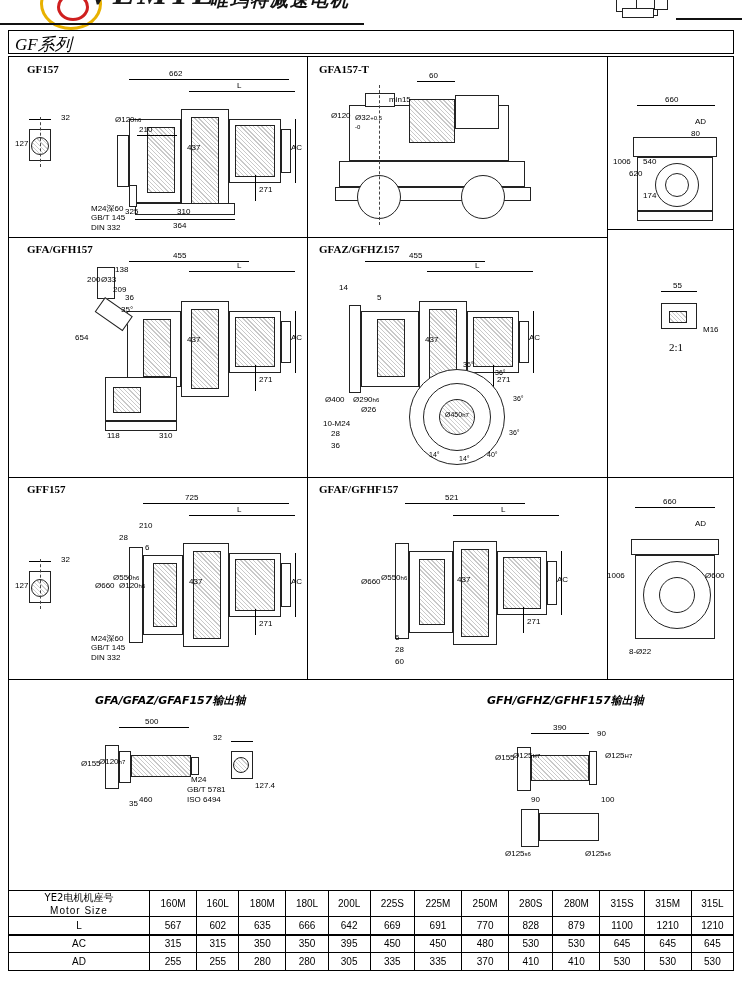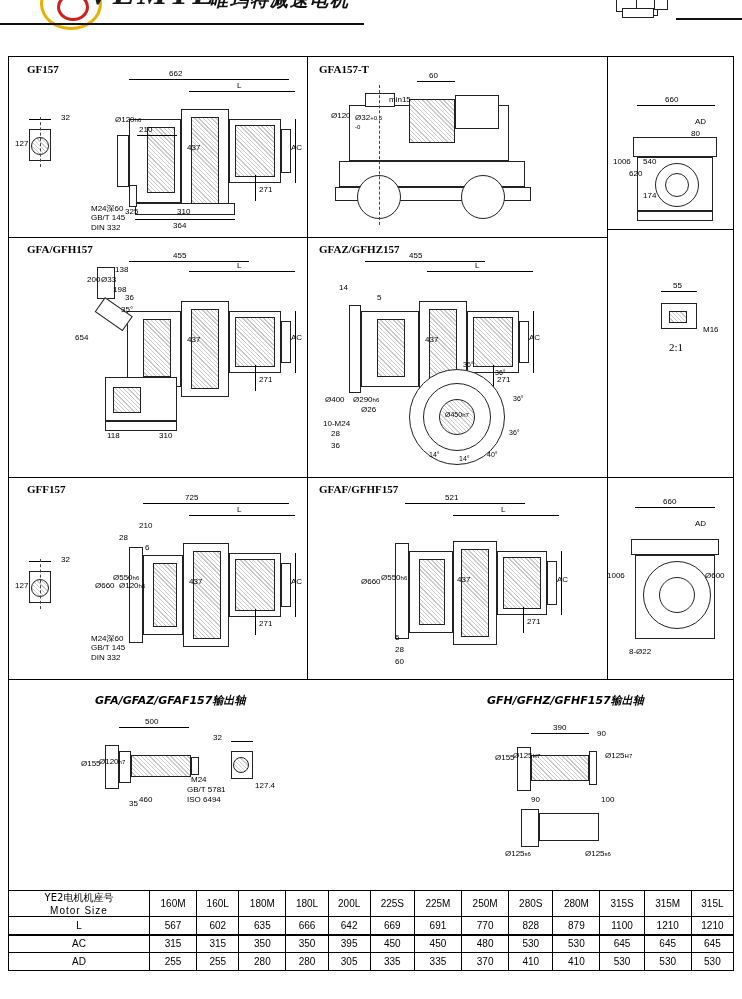--- a/index.html
+++ b/index.html
@@ -57,20 +57,23 @@
     <div class="hdr-rule"></div>
     <div class="hdr-rule2"></div>
     <div class="hdr-motor">
       <i style="left:4px;top:30px;width:22px;height:22px;"></i>
       <i style="left:24px;top:22px;width:20px;height:34px;"></i>
       <i style="left:42px;top:28px;width:12px;height:22px;"></i>
       <i style="left:10px;top:50px;width:30px;height:8px;"></i>
     </div>
   </div>
 
+  <div class="series">
+    <span class="cn">GF系列</span>
+  </div>
 
   <div class="frame">
 
     <div class="hline" style="left:0;top:180px;width:598px;"></div>
     <div class="hline" style="left:0;top:420px;width:598px;"></div>
     <div class="hline" style="left:0;top:622px;width:724px;"></div>
     <div class="vline" style="left:298px;top:0;height:622px;"></div>
     <div class="vline" style="left:598px;top:0;height:622px;"></div>
     <div class="hline" style="left:598px;top:172px;width:126px;"></div>
     <div class="hline" style="left:598px;top:420px;width:126px;"></div>
@@ -155,21 +158,21 @@
       <div class="bx" style="left:96px;top:364px;width:72px;height:10px;"></div>
 
       <div class="dim" style="left:120px;top:204px;width:120px;height:1px;"></div>
       <div class="lbl" style="left:164px;top:194px;">455</div>
       <div class="dim" style="left:180px;top:214px;width:106px;height:1px;"></div>
       <div class="lbl" style="left:228px;top:204px;">L</div>
       <div class="dim" style="left:286px;top:254px;width:1px;height:62px;"></div>
       <div class="lbl" style="left:282px;top:276px;">AC</div>
       <div class="lbl" style="left:106px;top:208px;">138</div>
       <div class="lbl" style="left:92px;top:218px;">Ø33</div>
-      <div class="lbl" style="left:104px;top:228px;">198</div>
+      <div class="lbl" style="left:104px;top:228px;">209</div>
       <div class="lbl" style="left:116px;top:236px;">36</div>
       <div class="lbl" style="left:78px;top:218px;">200</div>
       <div class="lbl" style="left:66px;top:276px;">654</div>
       <div class="lbl" style="left:112px;top:248px;">35°</div>
       <div class="lbl" style="left:178px;top:278px;">437</div>
       <div class="lbl" style="left:250px;top:318px;">271</div>
       <div class="dim" style="left:246px;top:308px;width:1px;height:26px;"></div>
       <div class="lbl" style="left:98px;top:374px;">118</div>
       <div class="lbl" style="left:150px;top:374px;">310</div>
     </div>

